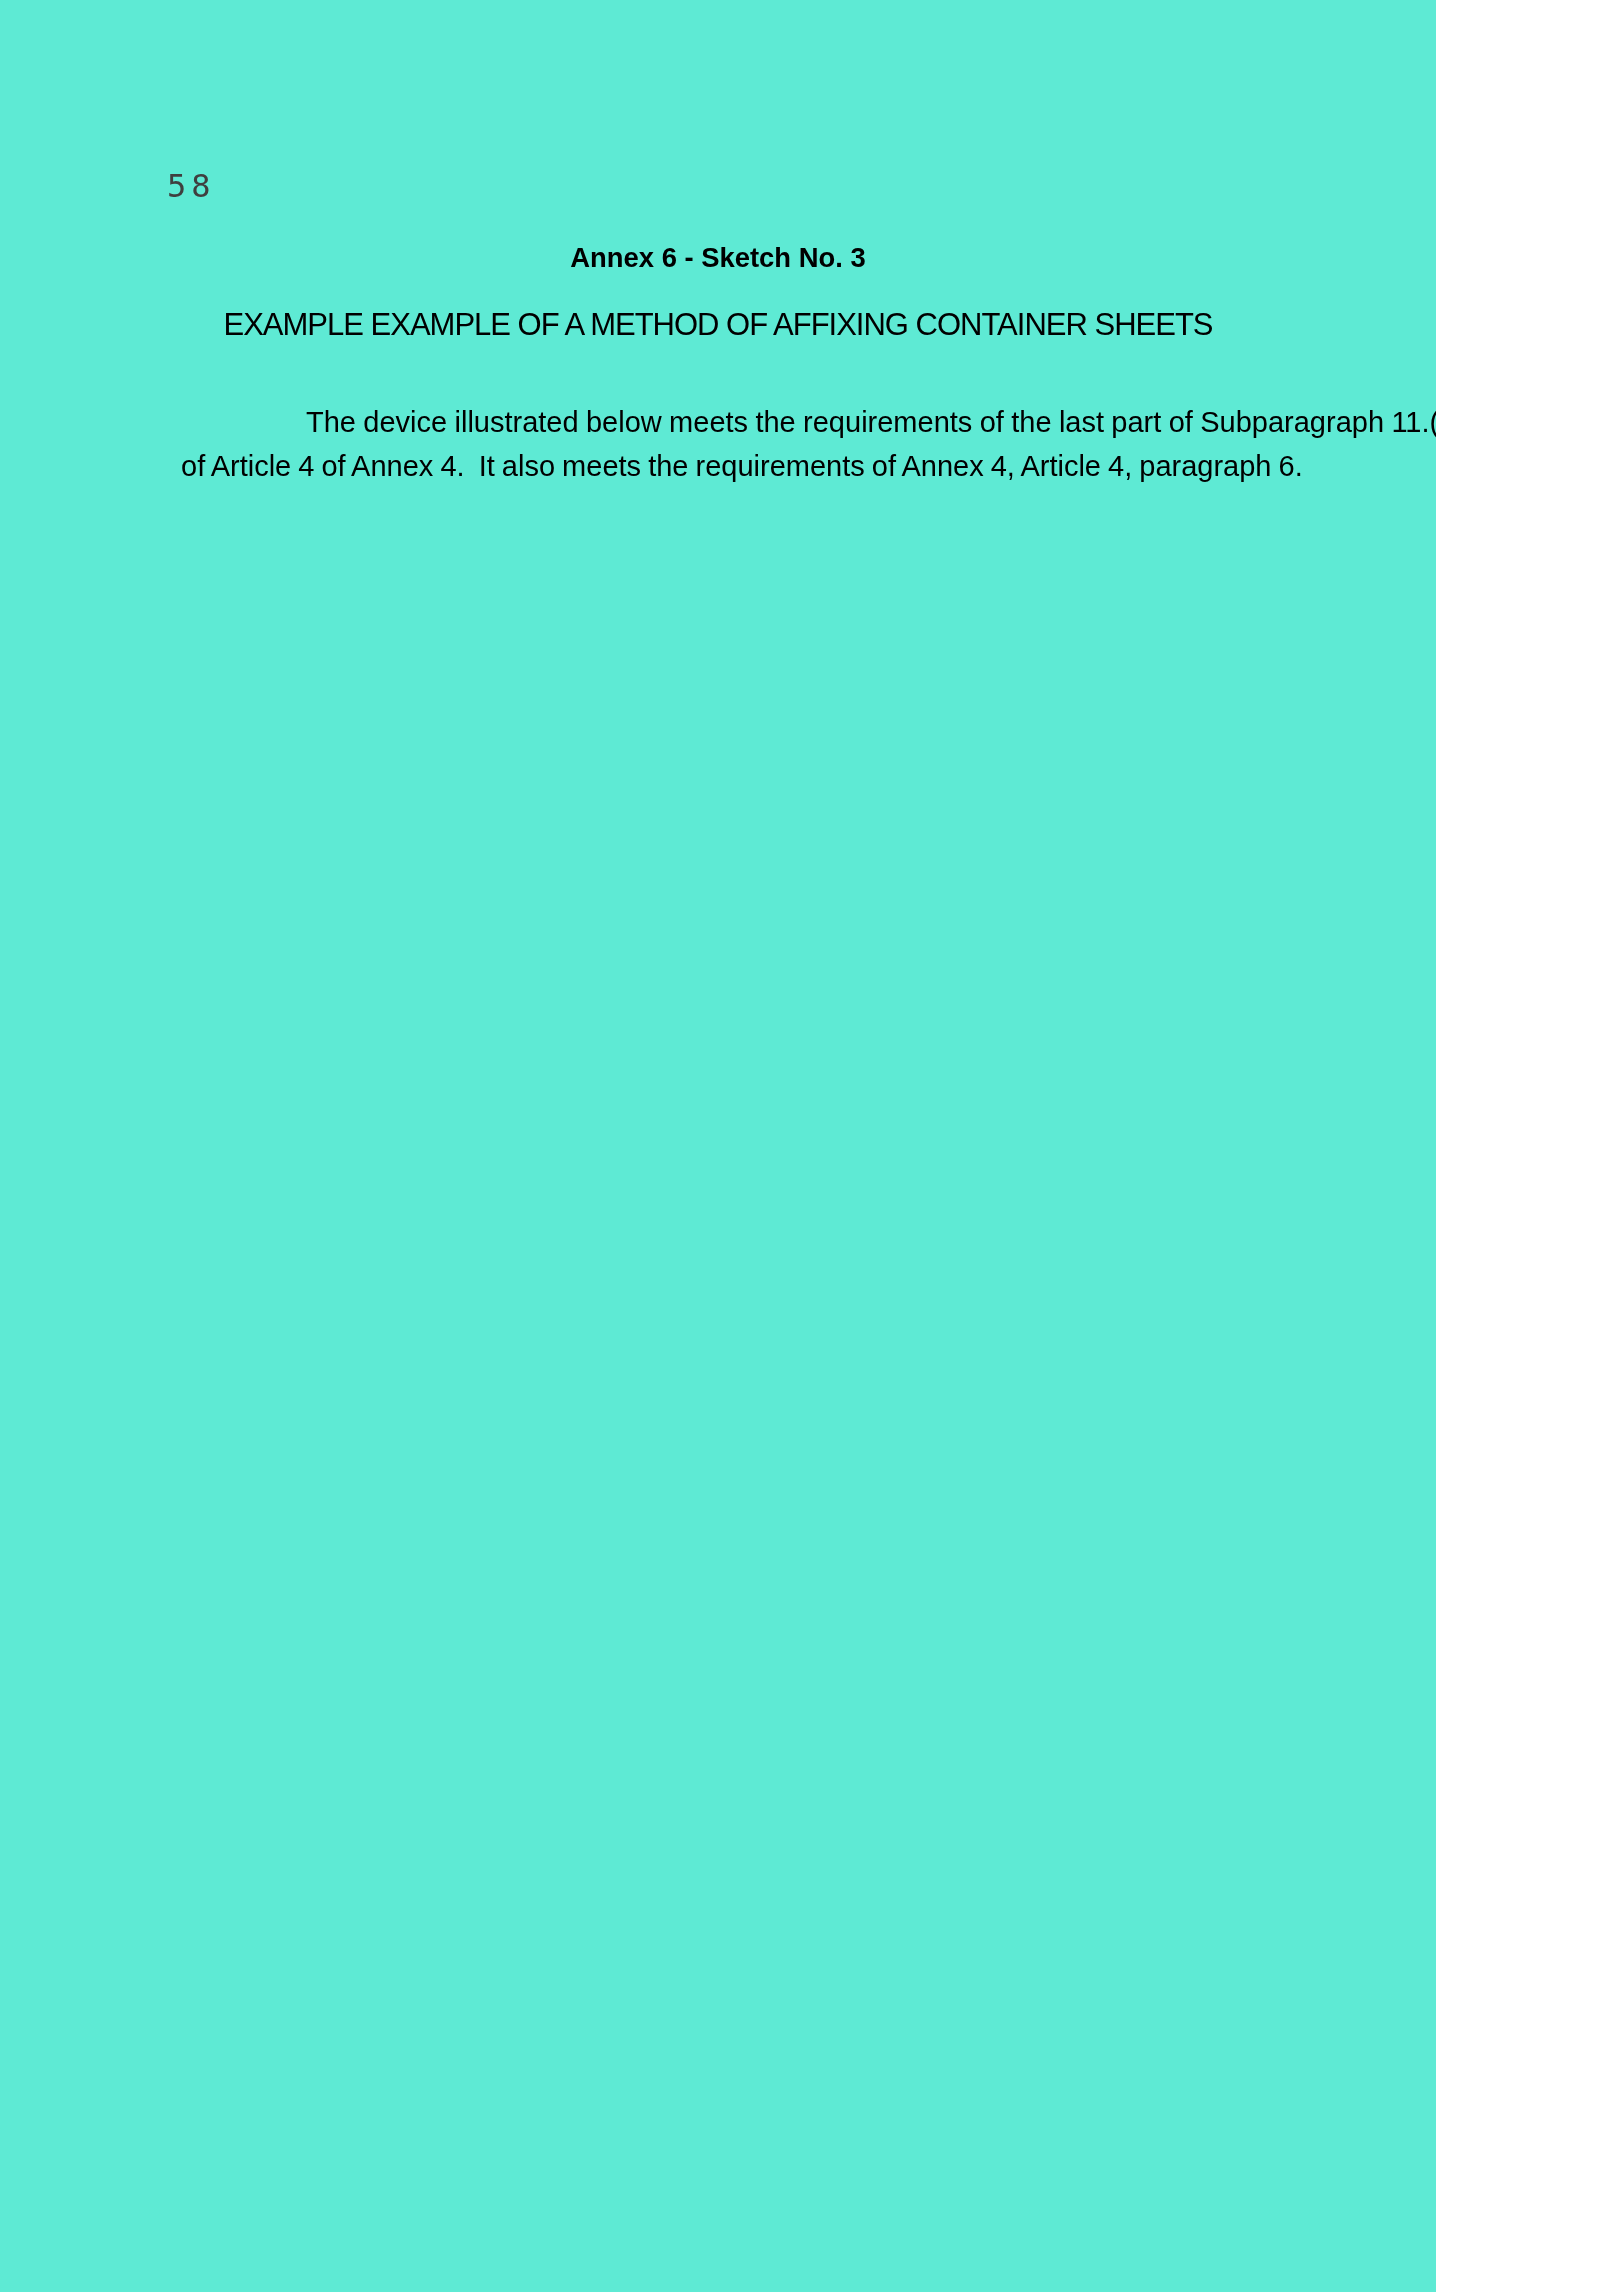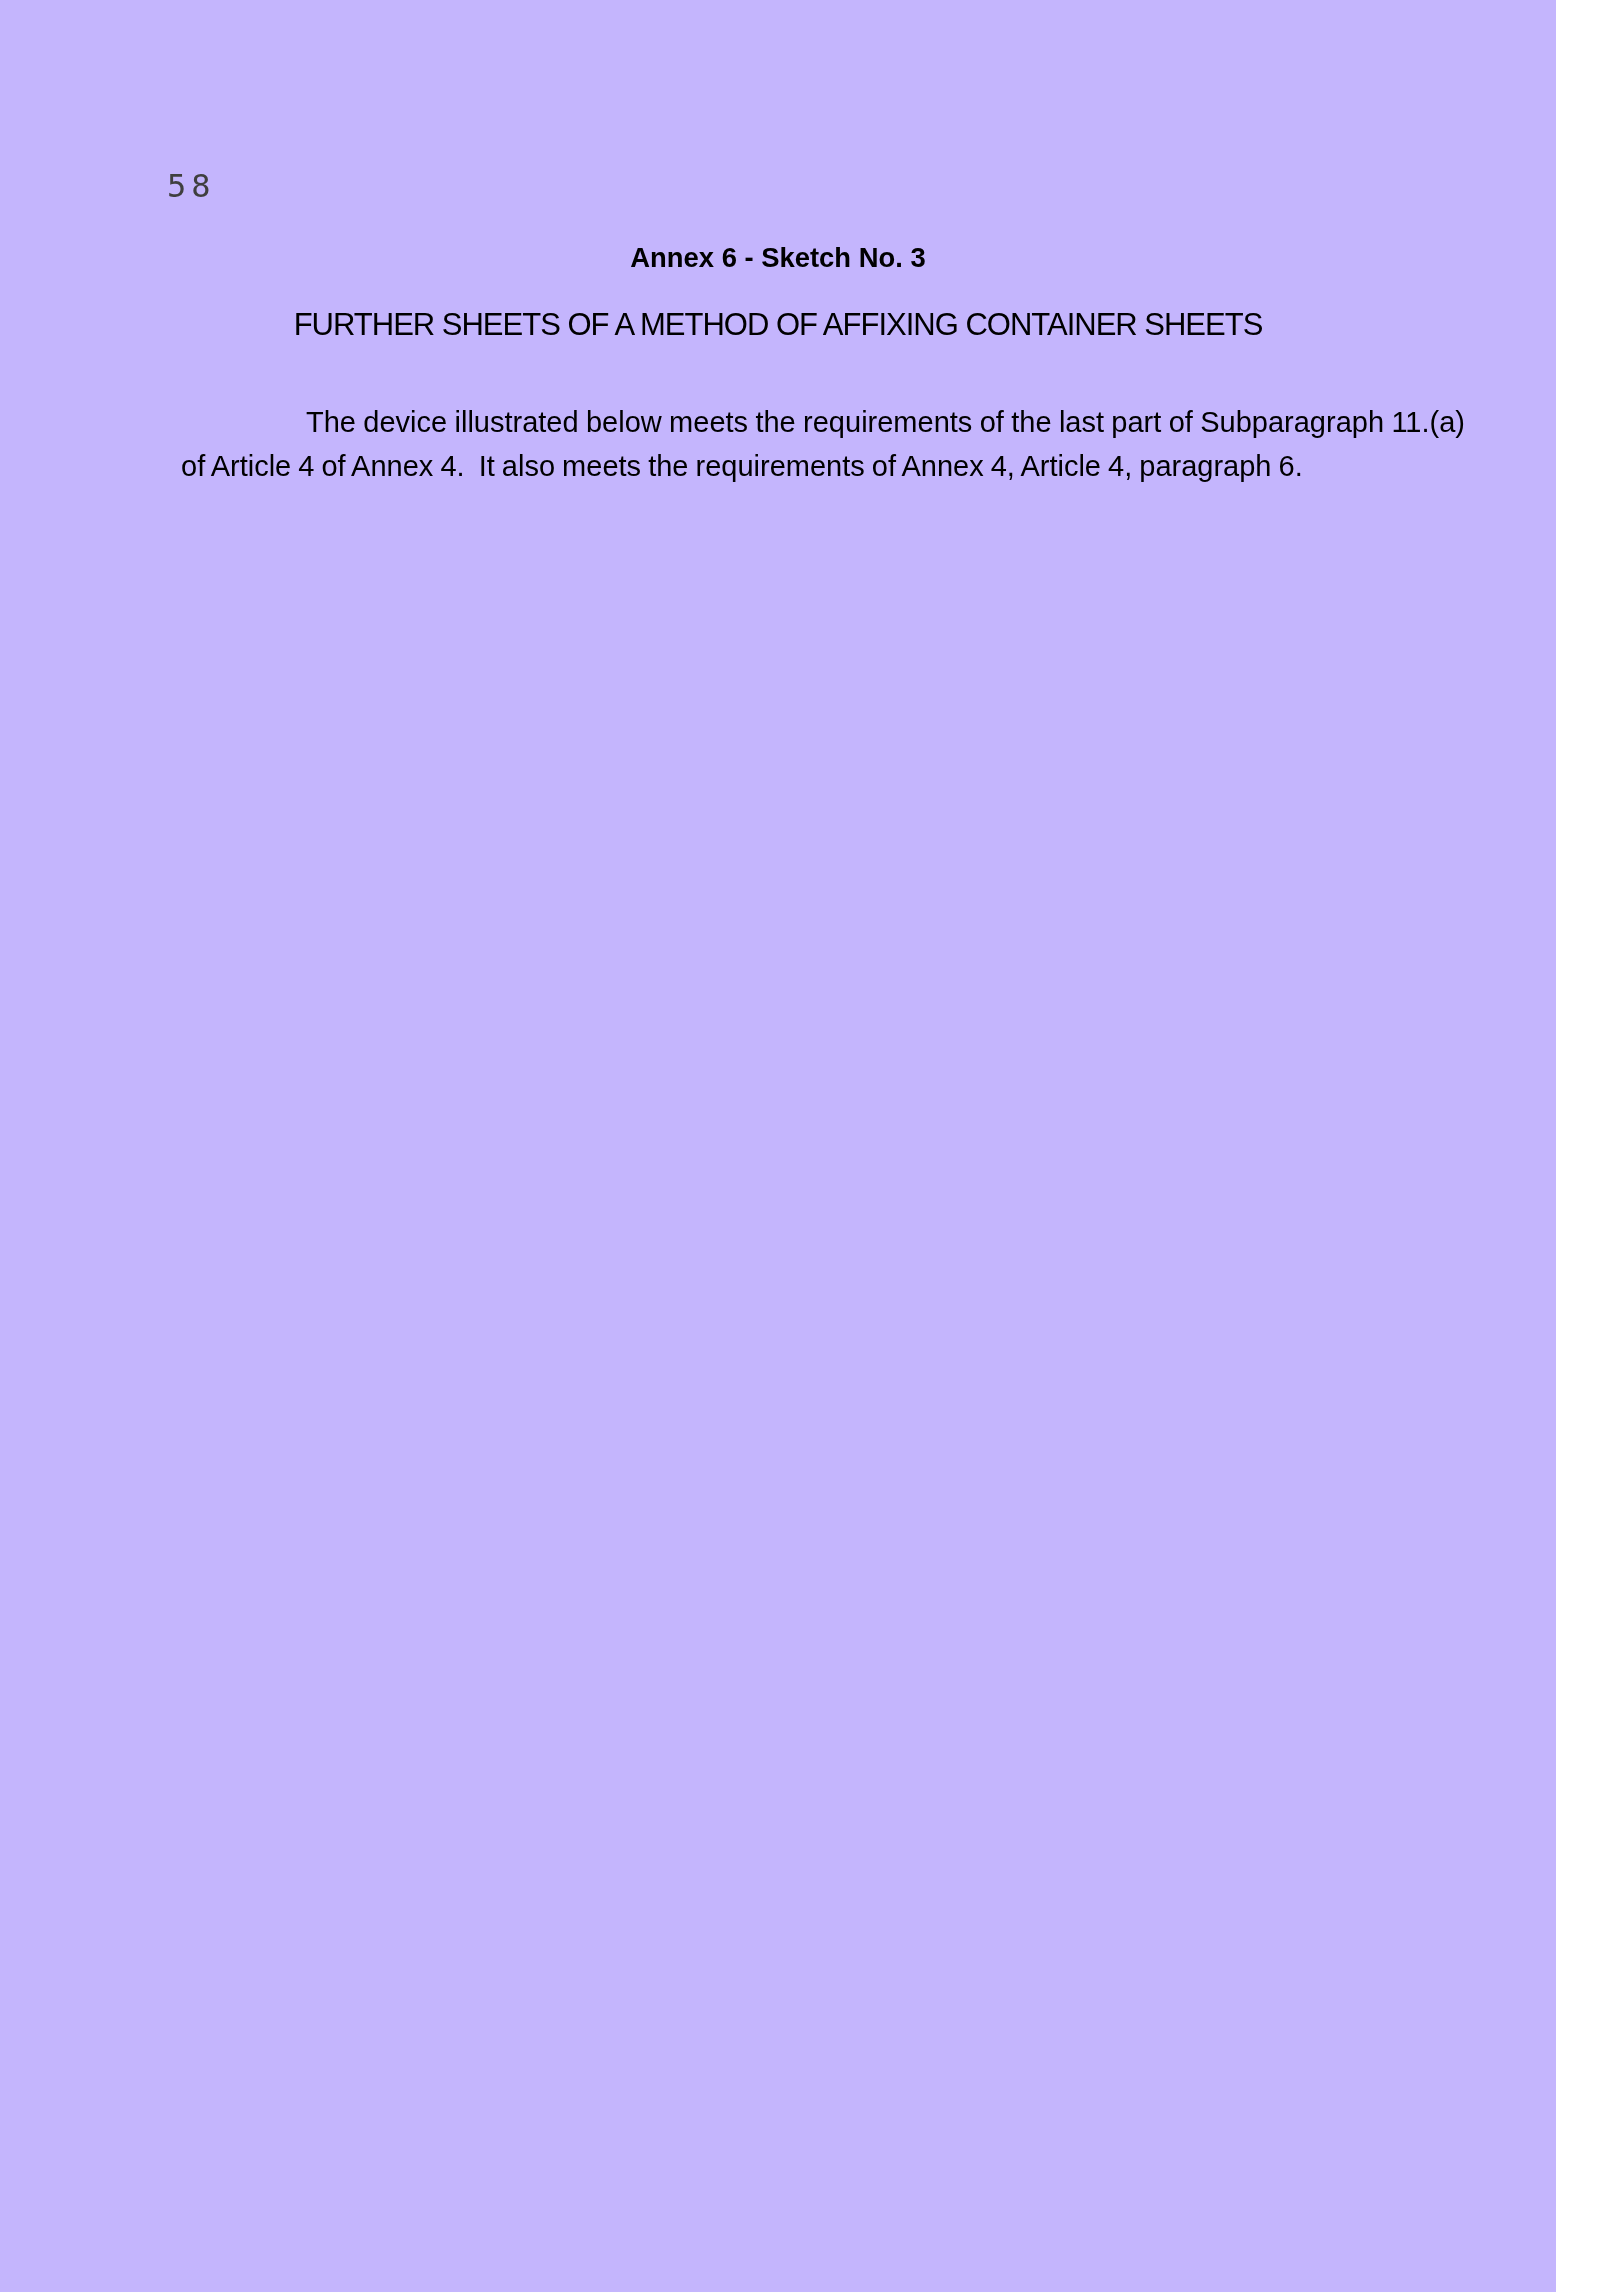--- a/index.html
+++ b/index.html
@@ -2,23 +2,23 @@
 <html><head>
 <meta charset="utf-8">
 <style>
   html, body {
     margin: 0;
     padding: 0;
     background: #ffffff;
   }
   .page {
     position: relative;
-    width: 1556px;
+    width: 1436px;
     height: 2293px;
-    background: #c4b5fd;
+    background: #5eead4;
     font-family: "Liberation Sans", sans-serif;
     color: #000000;
     overflow: hidden;
   }
   .page-number {
     position: absolute;
     left: 167px;
     top: 167px;
     font-family: "DejaVu Sans Mono", monospace;
     font-size: 32px;
@@ -62,17 +62,17 @@
   }
 </style>
 </head>
 <body>
 
 <div class="page">
   <div class="page-number">58</div>
 
   <div class="heading-annex">Annex 6 - Sketch No. 3</div>
 
-  <div class="heading-title">FURTHER SHEETS OF A METHOD OF AFFIXING CONTAINER SHEETS</div>
+  <div class="heading-title">EXAMPLE EXAMPLE OF A METHOD OF AFFIXING CONTAINER SHEETS</div>
 
   <p class="body-paragraph">The device illustrated below meets the requirements of the last part of Subparagraph 11.(a) of Article 4 of Annex 4.&nbsp; It also meets the requirements of Annex 4, Article 4, paragraph 6.</p>
 </div>
 
 
 </body></html>

